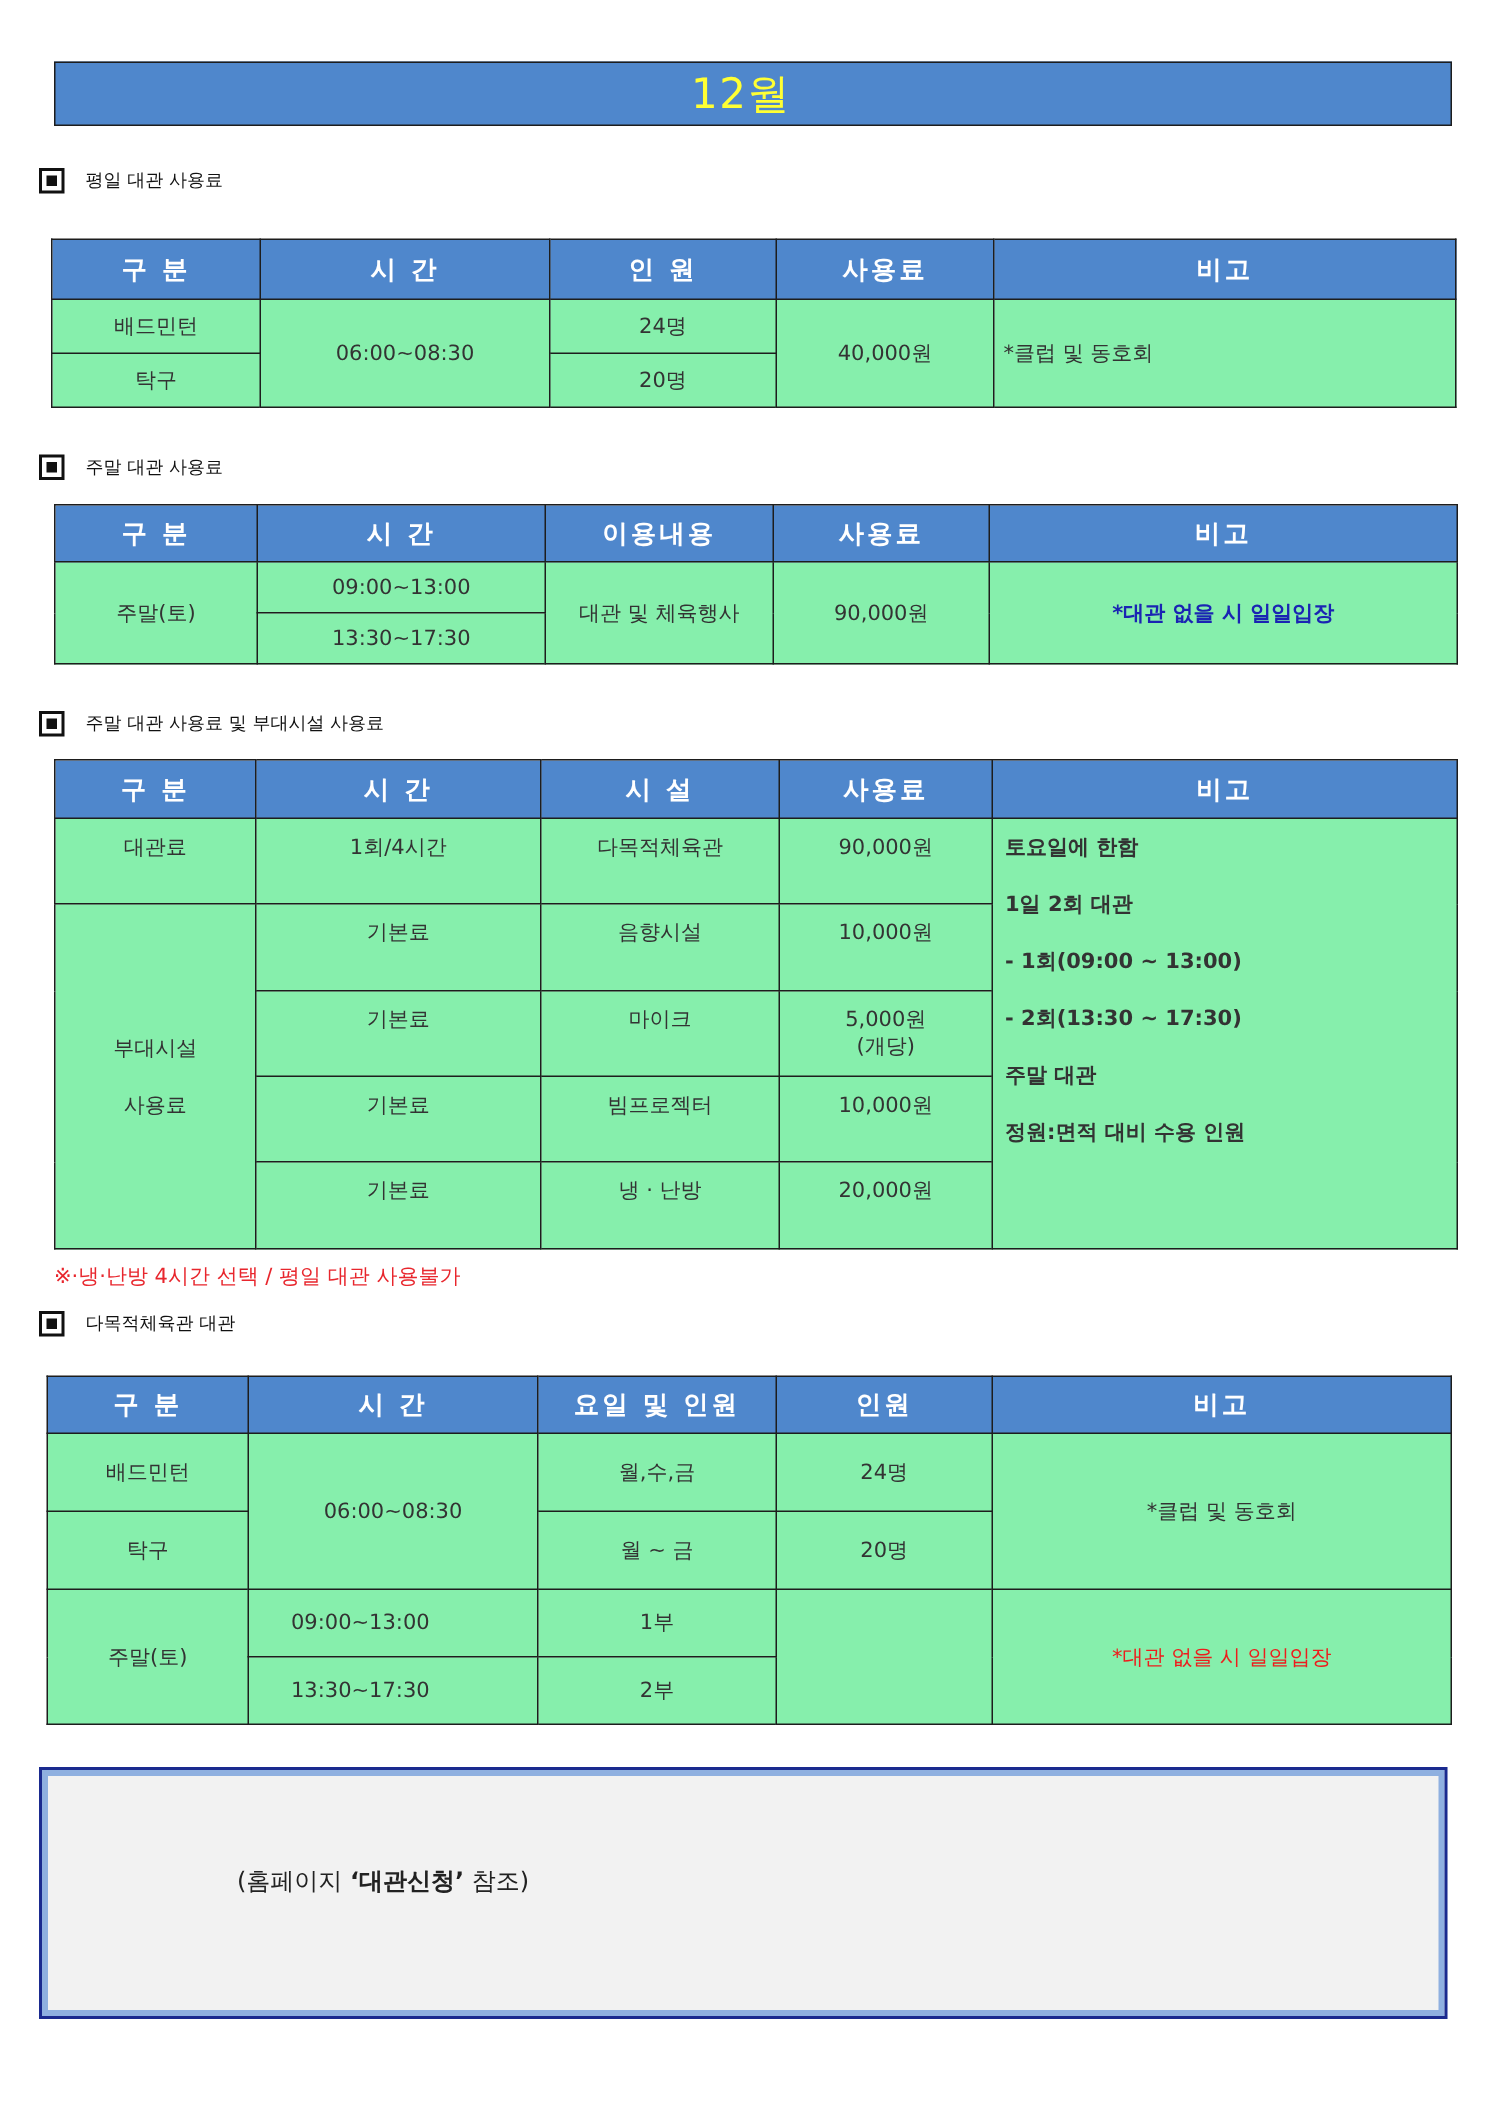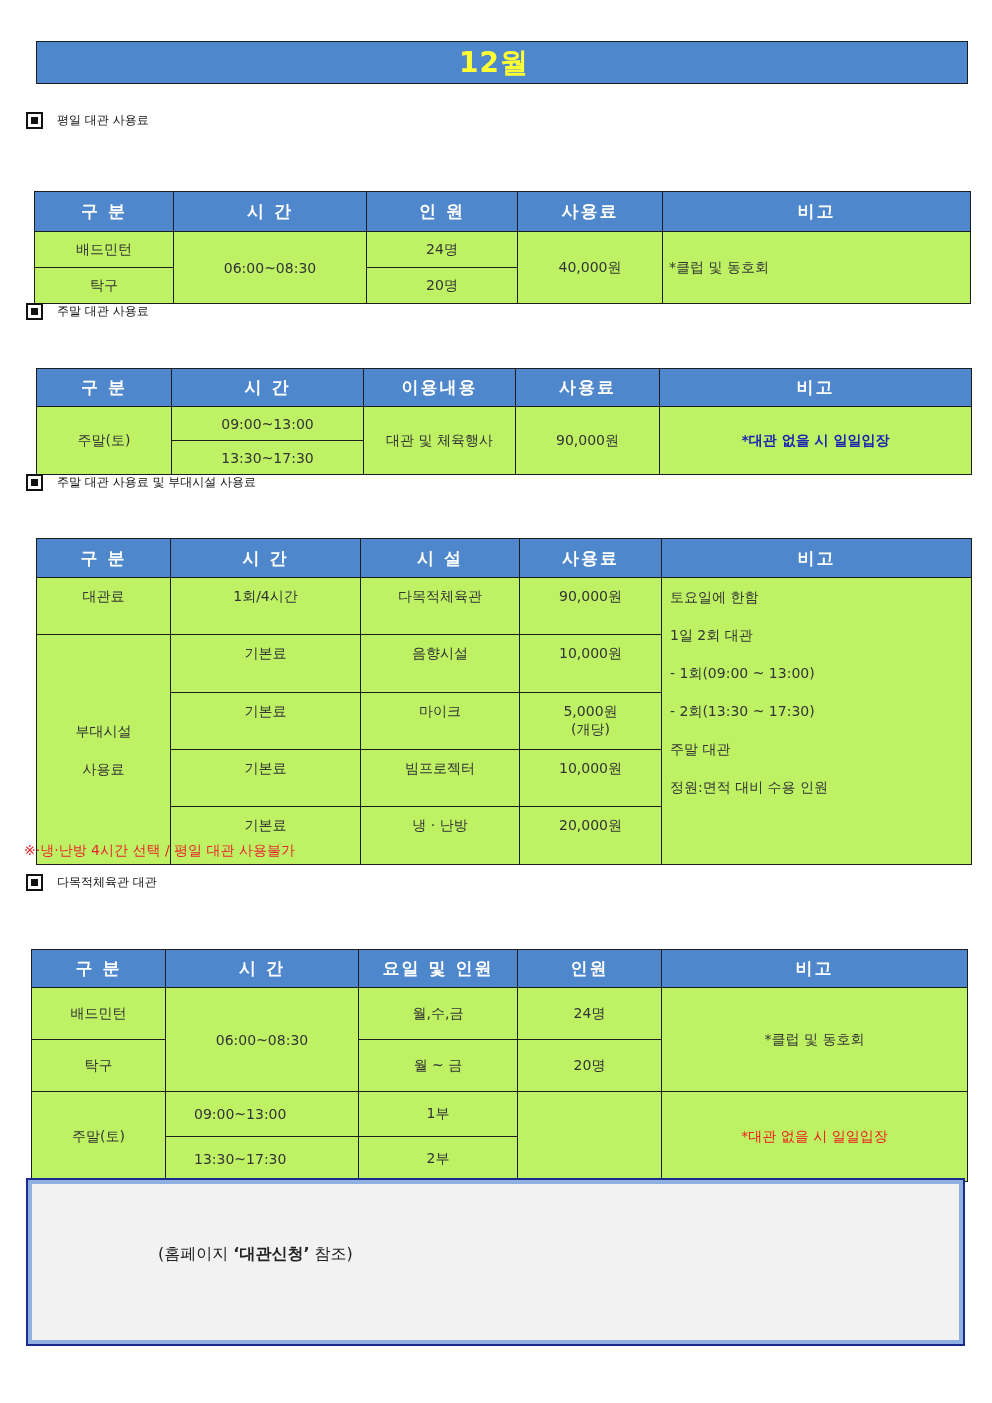--- a/index.html
+++ b/index.html
@@ -5,54 +5,54 @@
   * { box-sizing: border-box; }
   html, body { margin: 0; padding: 0; background: #ffffff; }
   body {
     width: 992px; height: 1403px; position: relative; overflow: hidden;
     font-family: "DejaVu Sans", "Liberation Sans", sans-serif; color: #222;
   }
   .title-bar {
     position: absolute; left: 36px; top: 41px; width: 932px; height: 43px;
     background: #4f87cc; border: 1.5px solid #1d1d1d;
     display: flex; align-items: center; justify-content: center;
-    font-family: "DejaVu Sans", sans-serif; font-weight: bold; font-size: 28px;
+    font-family: "DejaVu Sans", sans-serif; font-weight: normal; font-size: 28px;
     color: #ffffff; letter-spacing: 1px;
   }
   .title-bar .month { color: #ffff33; margin-right: 16px; }
   .section-heading {
     position: absolute; left: 26px; font-family: "DejaVu Serif", serif;
     font-size: 12px; color: #111; display: flex; align-items: center;
   }
   .sq-icon {
     display: inline-block; width: 17px; height: 17px; border: 2px solid #111;
     position: relative; margin-right: 14px; background: #fff;
   }
   .sq-icon::after {
     content: ""; position: absolute; left: 3px; top: 3px; width: 7px; height: 7px; background: #111;
   }
   table.grid {
     position: absolute; border-collapse: collapse; table-layout: fixed;
-    font-family: "DejaVu Sans", sans-serif; font-size: 14px; color: #333; margin-top: 32px;
+    font-family: "DejaVu Sans", sans-serif; font-size: 14px; color: #333;
   }
   table.grid th {
     background: #4f87cc; color: #ffffff; font-weight: bold; font-size: 17px;
     border: 1px solid #1d1d1d; text-align: center; letter-spacing: 2px;
   }
   table.grid td {
     border: 1px solid #1d1d1d; text-align: center; vertical-align: middle;
-    background: #bef264; padding: 0;
+    background: #86efac; padding: 0;
   }
   table.grid td.left { text-align: left; padding-left: 6px; }
   table.grid td.top { vertical-align: top; padding-top: 10px; }
   .blue-note { color: #1a24b3; font-weight: bold; }
   .red-note { color: #ee1c1c; }
   .remark-lines { text-align: left; padding-left: 8px; line-height: 38px; font-size: 14px; }
   .red-footnote {
-    position: absolute; left: 24px; top: 842px; color: #e8262d; font-size: 14px;
+    position: absolute; left: 36px; top: 842px; color: #e8262d; font-size: 14px;
   }
   .notes-box {
     position: absolute; left: 26px; top: 1178px; width: 939px; height: 168px;
     background: #f2f2f2; border: 2px solid #1a2a8f;
     box-shadow: inset 0 0 0 4px #8fb0e0;
     font-family: "DejaVu Sans", sans-serif; font-size: 16px; color: #222;
     padding: 20px 0 0 12px;
   }
   .note-line { position: absolute; left: 12px; white-space: nowrap; }
   .note-sub { position: absolute; left: 130px; white-space: nowrap; }
@@ -151,21 +151,21 @@
     <th>시 간</th>
     <th>시 설</th>
     <th>사용료</th>
     <th>비고</th>
   </tr>
   <tr style="height:57px;">
     <td class="top">대관료</td>
     <td class="top">1회/4시간</td>
     <td class="top">다목적체육관</td>
     <td class="top">90,000원</td>
-    <td rowspan="5" style="vertical-align:top;">
+    <td rowspan="5" style="vertical-align:top;font-weight:bold;">
       <div class="remark-lines" style="padding-top:0px;">
         <div>토요일에 한함</div>
         <div>1일 2회 대관</div>
         <div>- 1회(09:00 ~ 13:00)</div>
         <div>- 2회(13:30 ~ 17:30)</div>
         <div>주말 대관</div>
         <div>정원:면적 대비 수용 인원</div>
       </div>
     </td>
   </tr>

